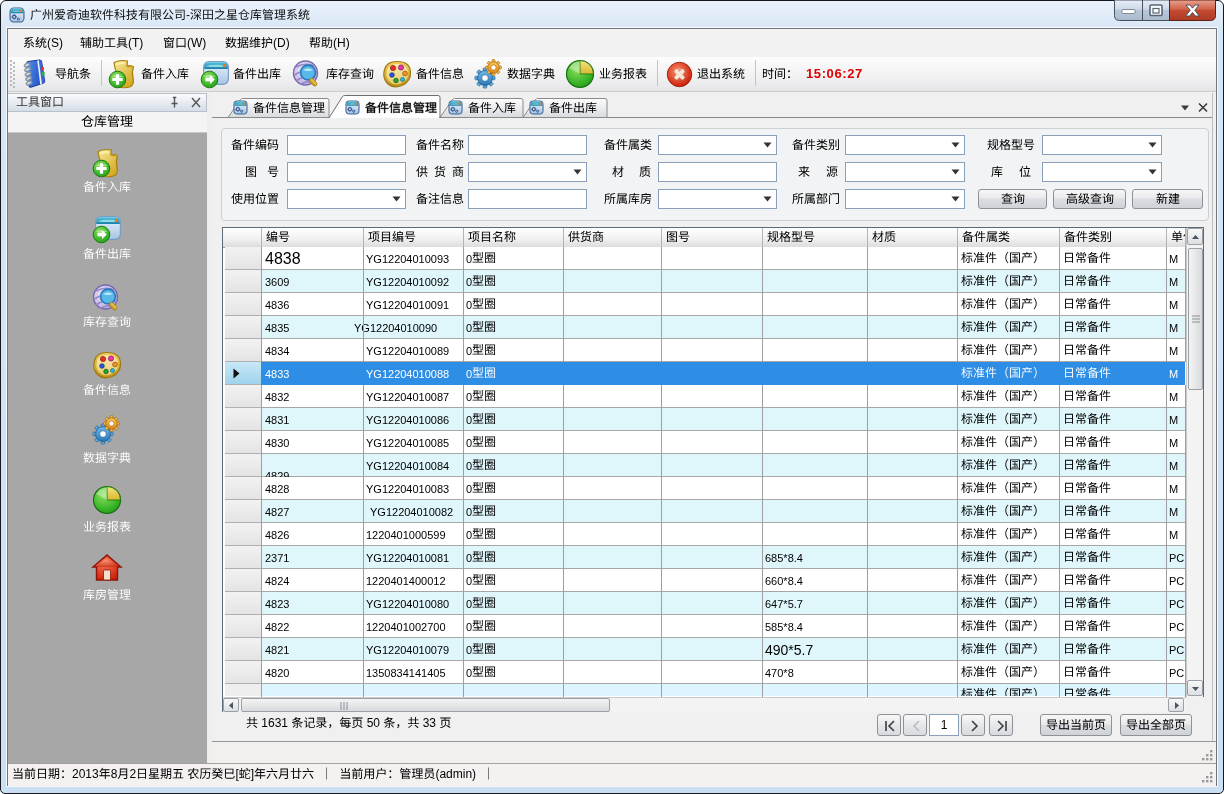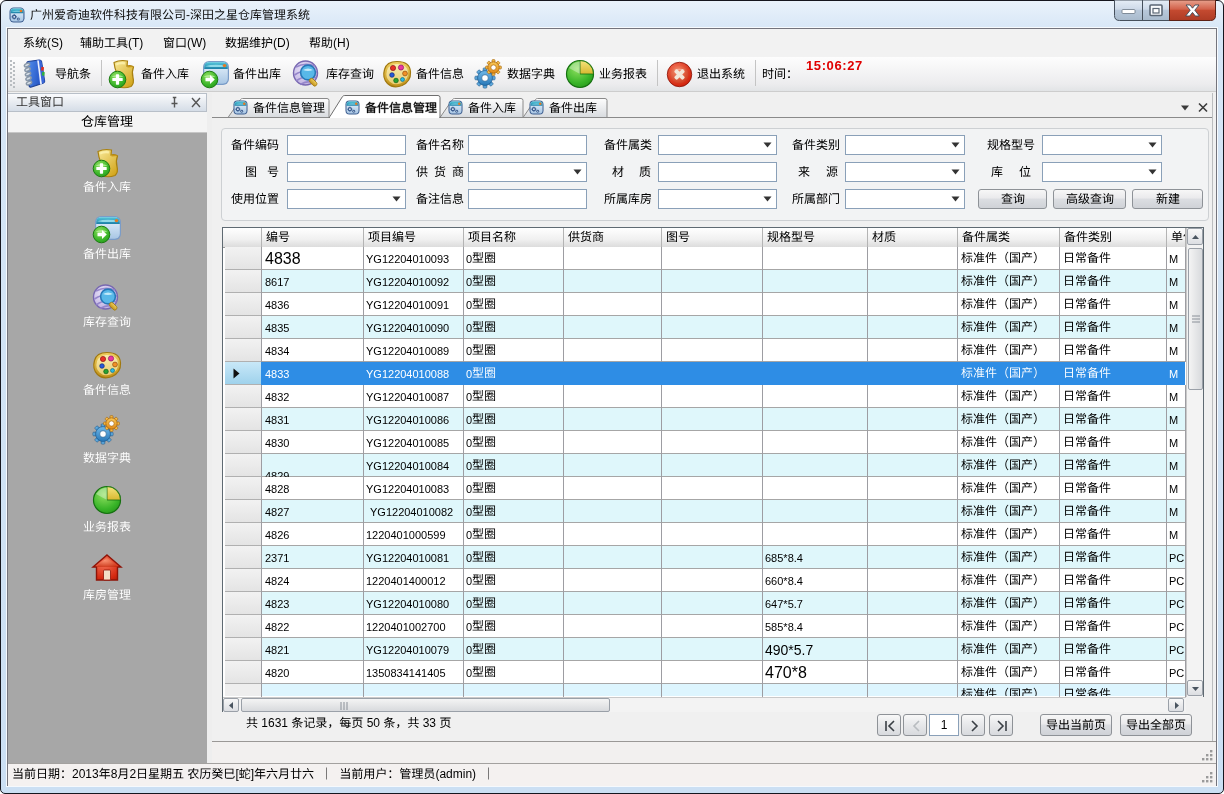--- a/index.html
+++ b/index.html
@@ -325,21 +325,21 @@
 <div class="" style="left:755px;top:60px;width:1px;height:26px;background:#c4c4c4;"></div>
 <div style="left:762px;top:65.5px;width:38.0px;height:16px;">
     <svg class="" width="37.0" height="16" style="overflow:visible">
       <g transform="translate(0 12) scale(0.012)" fill="#000">
         <use href="#z65F6" x="0"></use>
         <use href="#z95F4" x="1000"></use>
         <use href="#zFF1A" x="2000"></use>
       </g>
     </svg>
   </div>
-<div style="left:806px;top:57px;width:60.2px;height:18px;font-family:'Liberation Sans';font-size:13px;font-weight:bold;letter-spacing:0.6px;color:#e00000;line-height:18px;">15:06:27</div>
+<div style="left:806px;top:65px;width:60.2px;height:18px;font-family:'Liberation Sans';font-size:13px;font-weight:bold;letter-spacing:0.6px;color:#e00000;line-height:18px;">15:06:27</div>
 <div class="" style="left:8px;top:93px;width:199px;height:19px;background:linear-gradient(#fafbfd,#e9edf2 45%,#d5dde7);border:1px solid #b8bfc8;border-width:1px 1px 1px 0;"></div>
 <div style="left:16px;top:94.0px;width:50.0px;height:16px;">
     <svg class="" width="49.0" height="16" style="overflow:visible">
       <g transform="translate(0 12) scale(0.012)" fill="#333">
         <use href="#z5DE5" x="0"></use>
         <use href="#z5177" x="1000"></use>
         <use href="#z7A97" x="2000"></use>
         <use href="#z53E3" x="3000"></use>
       </g>
     </svg>
@@ -1024,21 +1024,21 @@
         <use href="#z65E5" x="0"></use>
         <use href="#z5E38" x="1000"></use>
         <use href="#z5907" x="2000"></use>
         <use href="#z4EF6" x="3000"></use>
       </g>
     </svg>
   </div>
 <div style="left:1169px;top:249.5px;width:13.2px;height:18px;font-family:'Liberation Sans';font-size:11px;color:#000;line-height:18px;">M</div>
 <div class="" style="left:261px;top:270px;width:924px;height:23px;background:#dff7fb;border-bottom:1px solid #a6a6a6;"></div>
 <div class="" style="left:225px;top:270px;width:36px;height:23px;background:linear-gradient(#f2f2f2,#e4e4e4);border-bottom:1px solid #b0b0b0;"></div>
-<div style="left:265px;top:272.5px;width:28.5px;height:18px;font-family:'Liberation Sans';font-size:11px;color:#000;line-height:18px;">8617</div>
+<div style="left:265px;top:272.5px;width:28.5px;height:18px;font-family:'Liberation Sans';font-size:11px;color:#000;line-height:18px;">3609</div>
 <div style="left:366px;top:272.5px;width:87.2px;height:18px;font-family:'Liberation Sans';font-size:11px;color:#000;line-height:18px;">YG12204010092</div>
 <div style="left:466px;top:272.5px;width:10.1px;height:18px;font-family:'Liberation Sans';font-size:11px;color:#000;line-height:18px;">0</div>
 <div style="left:472.2px;top:273.0px;width:26.0px;height:16px;">
     <svg class="" width="25.0" height="16" style="overflow:visible">
       <g transform="translate(0 12) scale(0.012)" fill="#000">
         <use href="#z578B" x="0"></use>
         <use href="#z5708" x="1000"></use>
       </g>
     </svg>
   </div>
@@ -1099,21 +1099,21 @@
         <use href="#z5E38" x="1000"></use>
         <use href="#z5907" x="2000"></use>
         <use href="#z4EF6" x="3000"></use>
       </g>
     </svg>
   </div>
 <div style="left:1169px;top:295.5px;width:13.2px;height:18px;font-family:'Liberation Sans';font-size:11px;color:#000;line-height:18px;">M</div>
 <div class="" style="left:261px;top:316px;width:924px;height:23px;background:#dff7fb;border-bottom:1px solid #a6a6a6;"></div>
 <div class="" style="left:225px;top:316px;width:36px;height:23px;background:linear-gradient(#f2f2f2,#e4e4e4);border-bottom:1px solid #b0b0b0;"></div>
 <div style="left:265px;top:318.5px;width:28.5px;height:18px;font-family:'Liberation Sans';font-size:11px;color:#000;line-height:18px;">4835</div>
-<div style="left:366px;top:318.5px;width:87.2px;height:18px;font-family:'Liberation Sans';font-size:11px;color:#000;line-height:18px;">YG12204010090</div>
+<div style="left:354px;top:318.5px;width:87.2px;height:18px;font-family:'Liberation Sans';font-size:11px;color:#000;line-height:18px;">YG12204010090</div>
 <div style="left:466px;top:318.5px;width:10.1px;height:18px;font-family:'Liberation Sans';font-size:11px;color:#000;line-height:18px;">0</div>
 <div style="left:472.2px;top:319.0px;width:26.0px;height:16px;">
     <svg class="" width="25.0" height="16" style="overflow:visible">
       <g transform="translate(0 12) scale(0.012)" fill="#000">
         <use href="#z578B" x="0"></use>
         <use href="#z5708" x="1000"></use>
       </g>
     </svg>
   </div>
 <div style="left:961px;top:319.0px;width:86.0px;height:16px;">
@@ -1673,21 +1673,21 @@
 <div style="left:366px;top:663.5px;width:83.5px;height:18px;font-family:'Liberation Sans';font-size:11px;color:#000;line-height:18px;">1350834141405</div>
 <div style="left:466px;top:663.5px;width:10.1px;height:18px;font-family:'Liberation Sans';font-size:11px;color:#000;line-height:18px;">0</div>
 <div style="left:472.2px;top:664.0px;width:26.0px;height:16px;">
     <svg class="" width="25.0" height="16" style="overflow:visible">
       <g transform="translate(0 12) scale(0.012)" fill="#000">
         <use href="#z578B" x="0"></use>
         <use href="#z5708" x="1000"></use>
       </g>
     </svg>
   </div>
-<div style="left:765px;top:663.5px;width:32.8px;height:18px;font-family:'Liberation Sans';font-size:16px;color:#000;line-height:18px;">470*8</div>
+<div style="left:765px;top:663.5px;width:32.8px;height:18px;font-family:'Liberation Sans';font-size:11px;color:#000;line-height:18px;">470*8</div>
 <div style="left:961px;top:664.0px;width:86.0px;height:16px;">
     <svg class="" width="85.0" height="16" style="overflow:visible">
       <g transform="translate(0 12) scale(0.012)" fill="#000">
         <use href="#z6807" x="0"></use>
         <use href="#z51C6" x="1000"></use>
         <use href="#z4EF6" x="2000"></use>
         <use href="#zFF08" x="3000"></use>
         <use href="#z56FD" x="4000"></use>
         <use href="#z4EA7" x="5000"></use>
         <use href="#zFF09" x="6000"></use>

